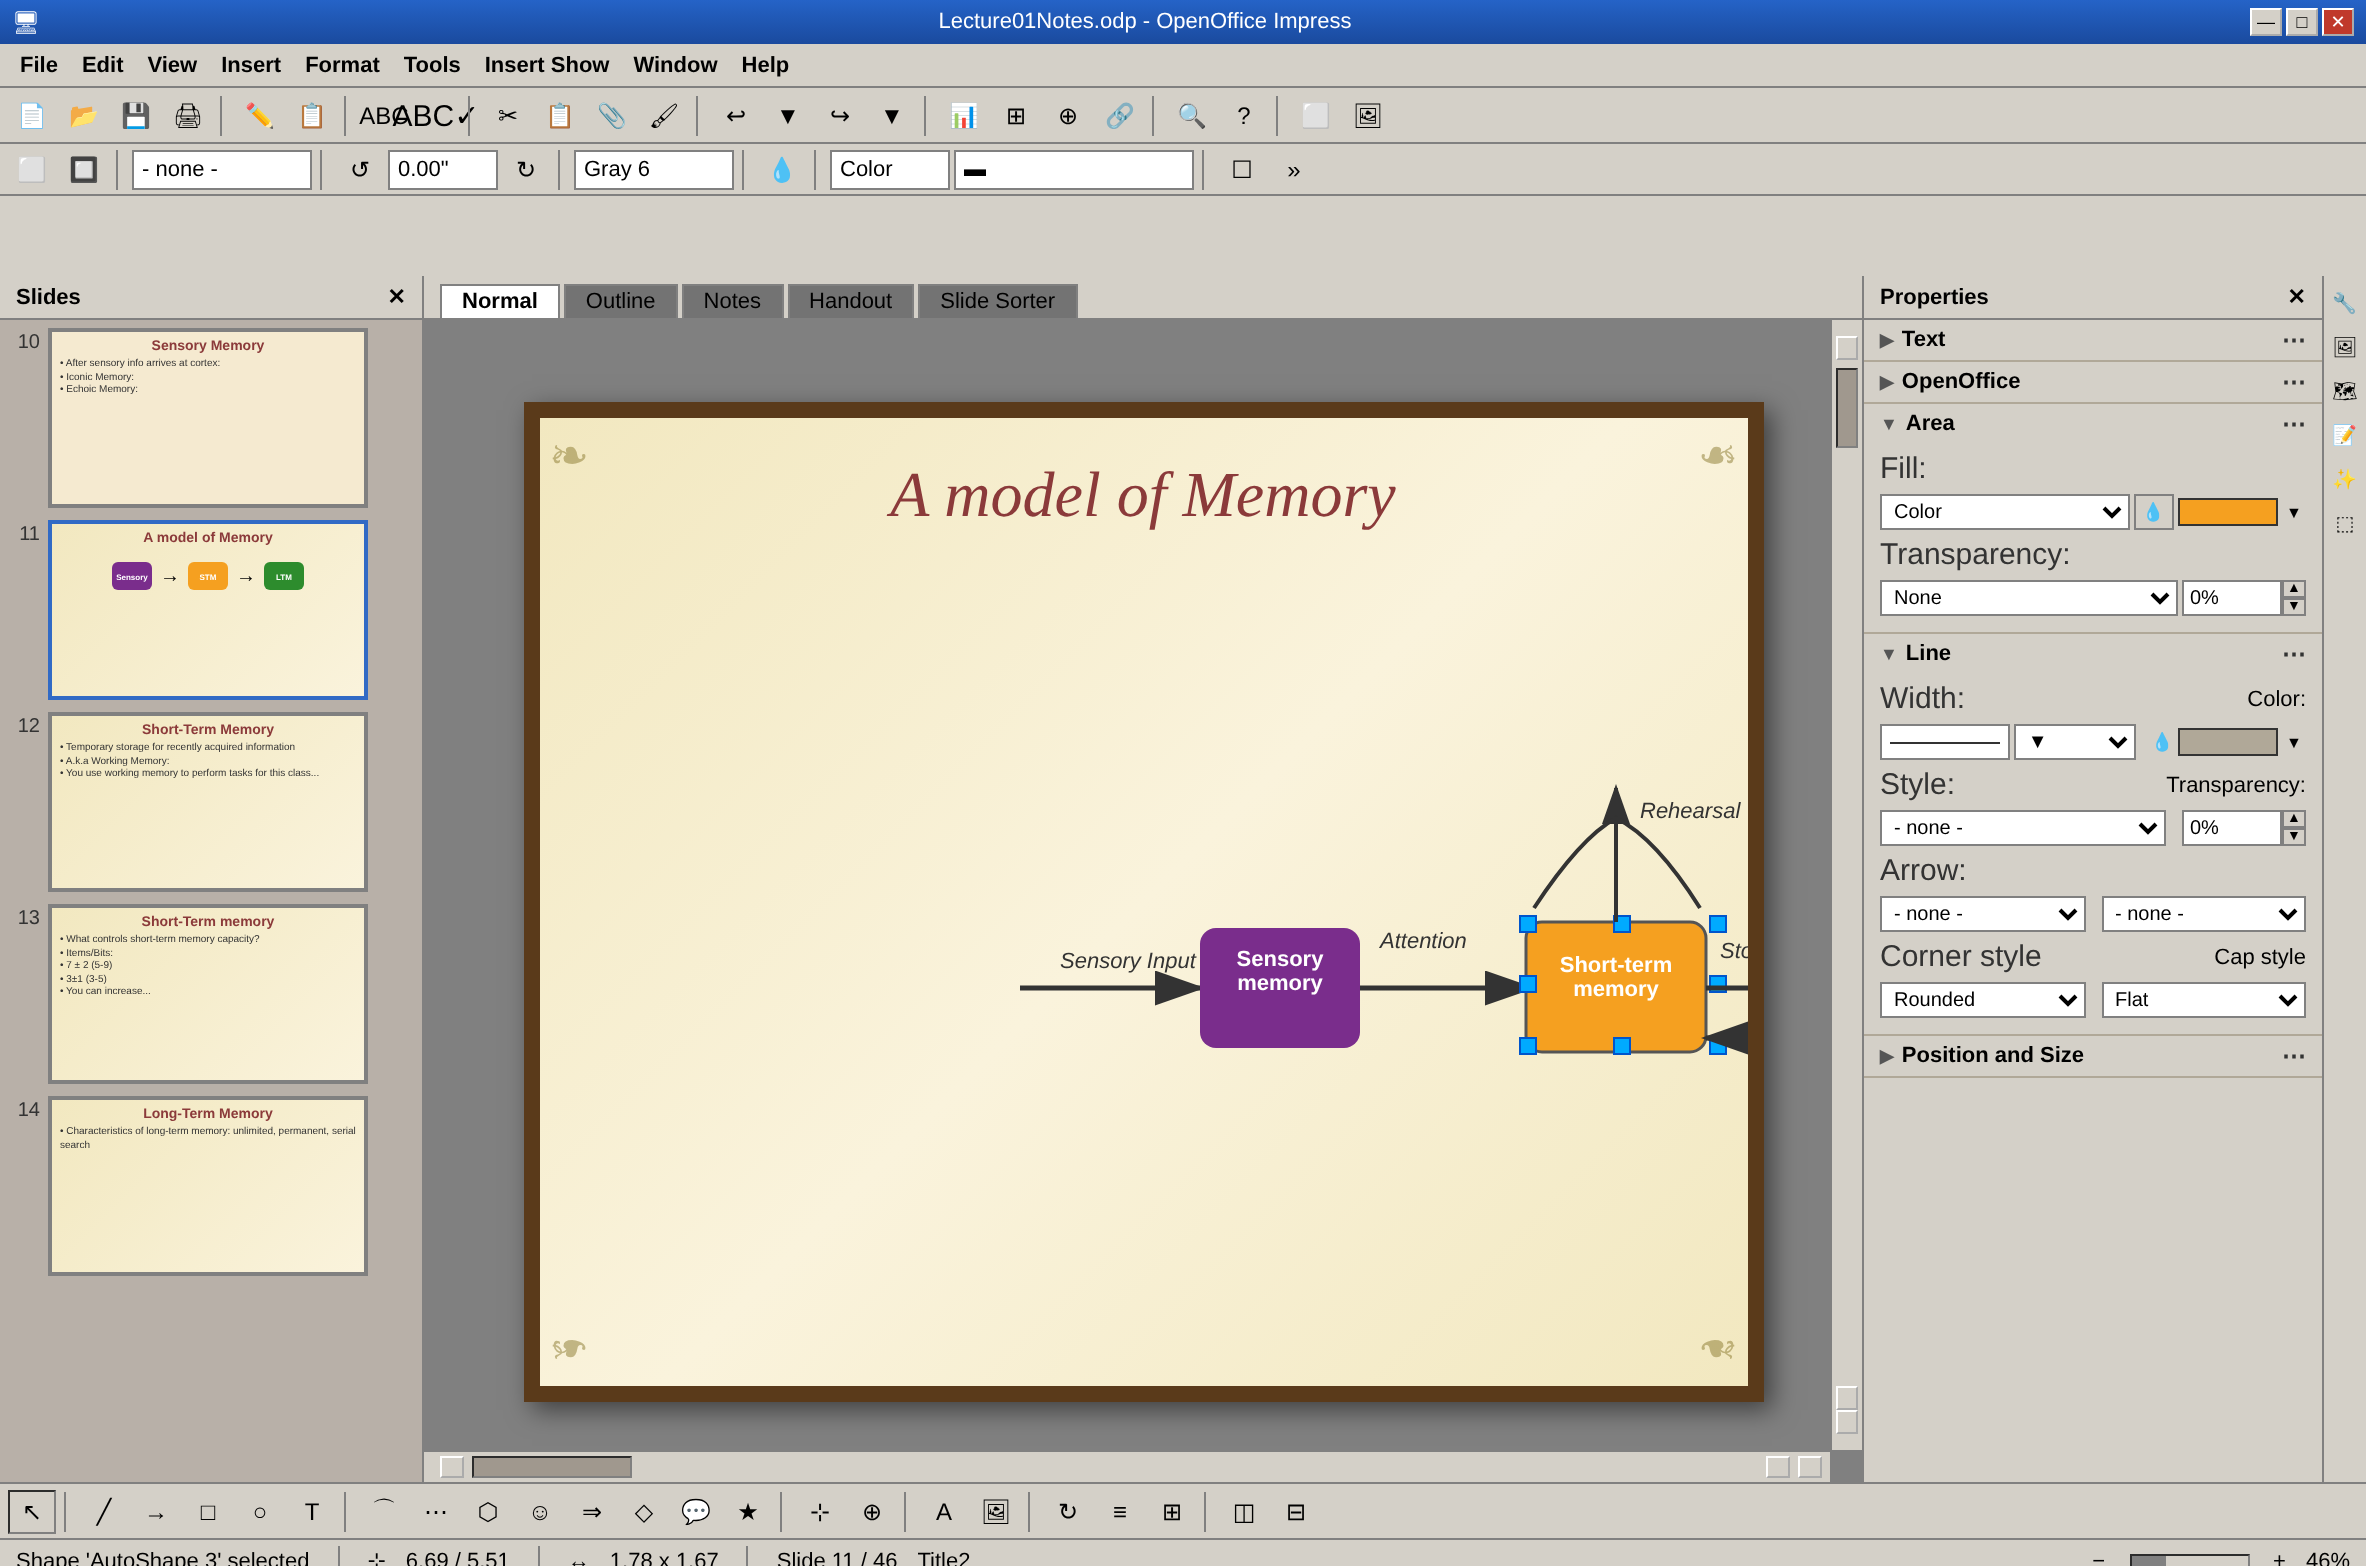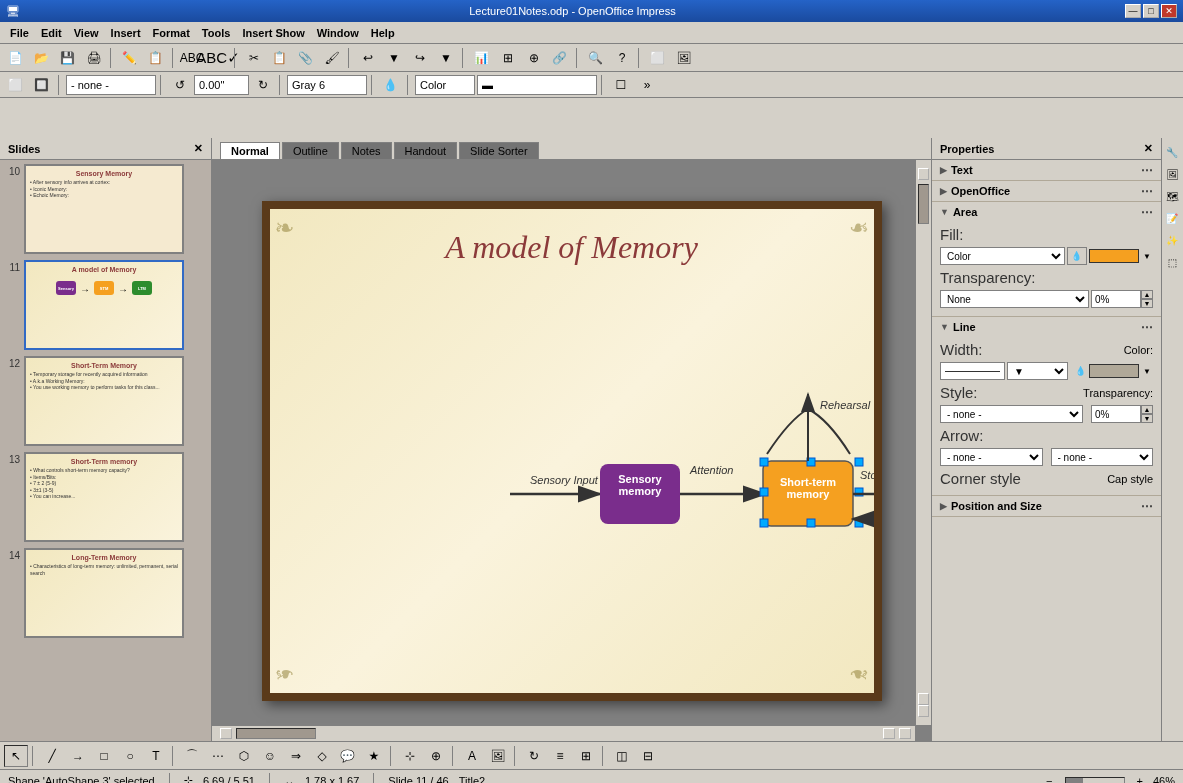--- a/index.html
+++ b/index.html
@@ -747,20 +747,32 @@
           <select class="prop-select">
             <option>- none -</option>
           </select>
           <select class="prop-select" style="margin-left:4px;">
             <option>- none -</option>
           </select>
         </div>
         <div class="prop-row">
           <span class="prop-label">Corner style</span>
           <span style="margin-left:auto;">Cap style</span>
+        </div>
+        <div class="prop-row">
+          <select class="prop-select">
+            <option>Rounded</option>
+            <option>Sharp</option>
+            <option>Beveled</option>
+          </select>
+          <select class="prop-select" style="margin-left:4px;">
+            <option>Flat</option>
+            <option>Round</option>
+            <option>Square</option>
+          </select>
         </div>
       </div>
     </div>
 
     <div class="props-section">
       <div class="props-section-header">
         <span class="expand-icon">▶</span>
         <span>Position and Size</span>
         <span style="flex:1;"></span>
         <span style="color:#333; font-size:12px;">⋯</span>

